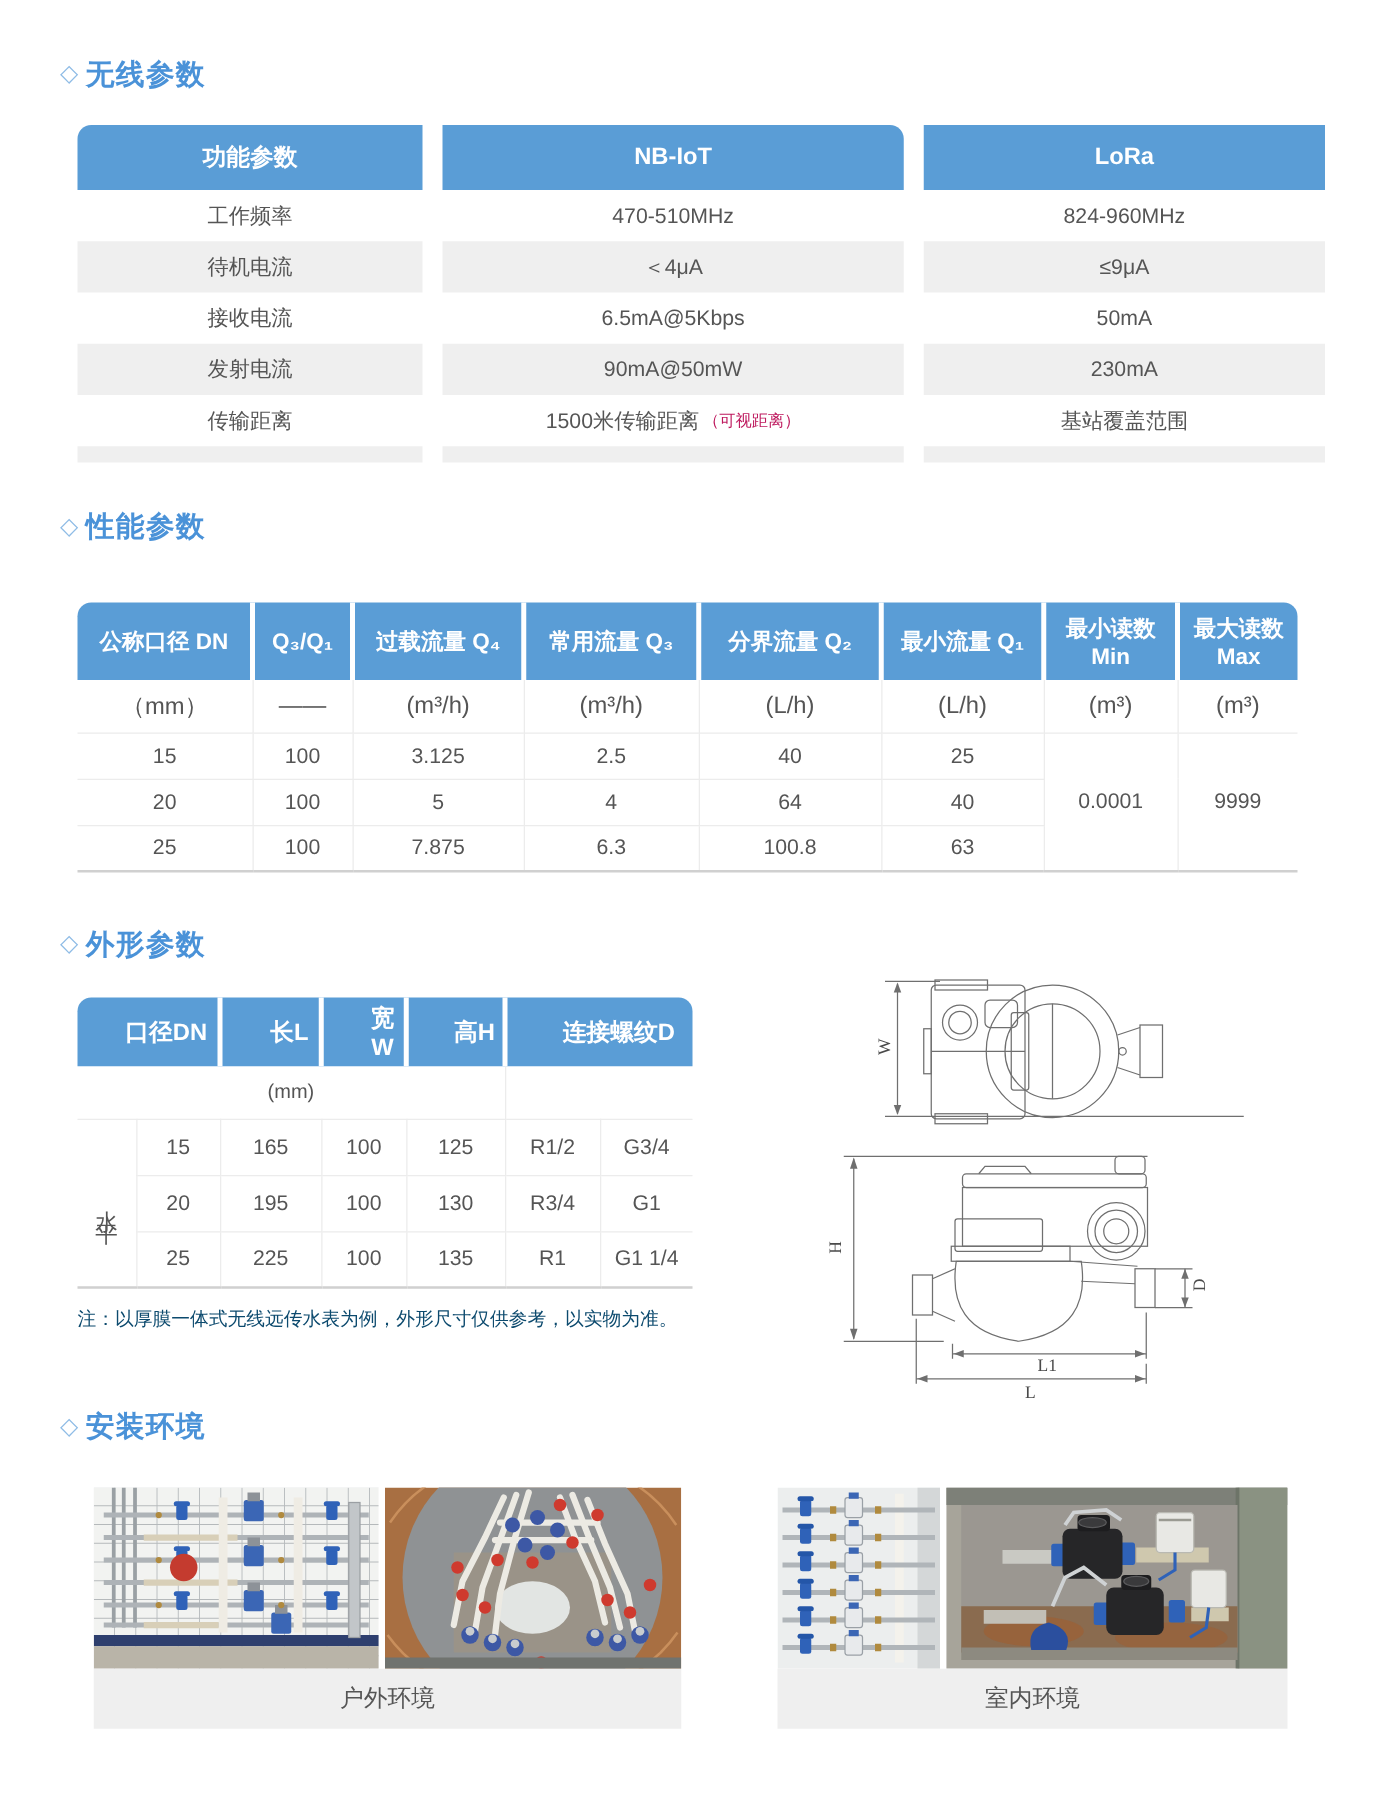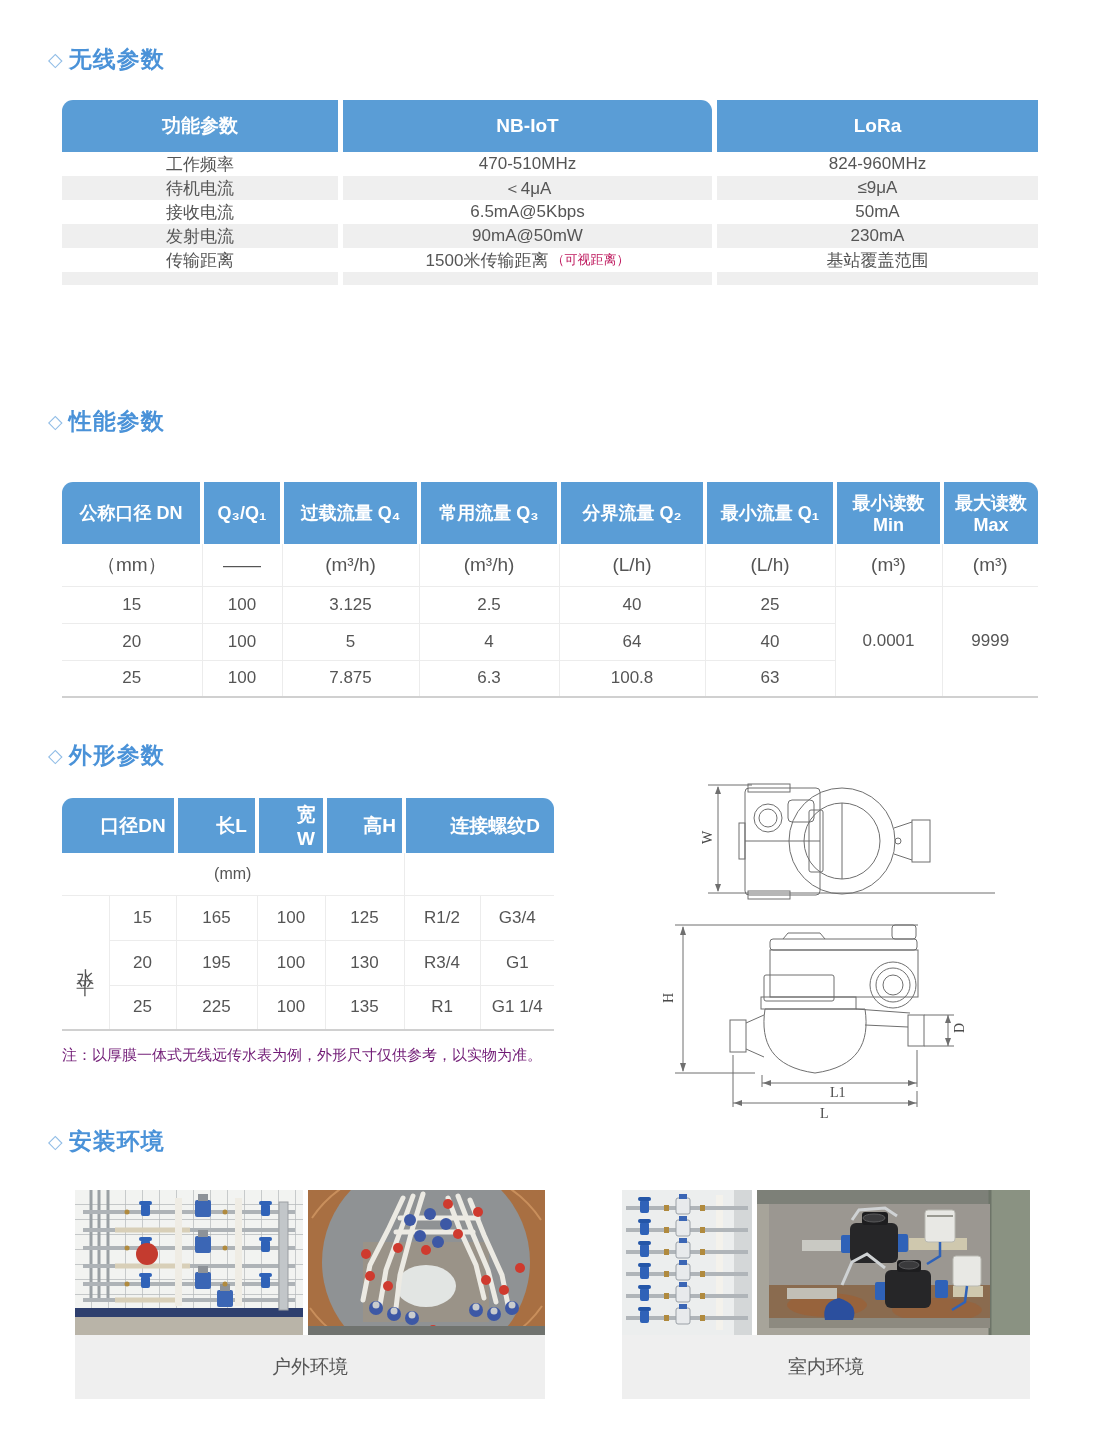--- a/index.html
+++ b/index.html
@@ -7,26 +7,26 @@
   body { font-family:"Liberation Sans","DejaVu Sans",sans-serif; }
   #page { position:relative; width:1100px; height:1436px; background:#fff; overflow:hidden; }
 
   
   .sec-title { position:absolute; left:48px; display:flex; align-items:center;
                font-size:23px; font-weight:bold; color:#4A92D8; letter-spacing:1px; }
   .sec-title .diamond { color:#8FBCE6; font-size:19px; font-weight:normal; margin-right:5px; }
 
   
   #wireless-table { position:absolute; left:62px; top:100px; width:976px;
-                    display:grid; grid-template-columns:276px 369px 321px; column-gap:5px; }
+                    display:grid; grid-template-columns:276px 369px 321px; column-gap:16px; }
   .w-h { height:52px; background:#5A9DD6; color:#fff; font-size:19px; font-weight:bold;
          display:flex; align-items:center; justify-content:center; }
   .w-h.first { border-top-left-radius:11px; }
   .w-h.last  { border-top-right-radius:11px; }
-  .w-c { height:24px; display:flex; align-items:center; justify-content:center;
+  .w-c { height:41px; display:flex; align-items:center; justify-content:center;
          font-size:17px; color:#555; }
   .w-c.alt { background:#EFEFEF; }
   .w-note { font-size:13px; color:#be185d; margin-left:3px; }
   .w-f { height:13px; background:#EFEFEF; }
 
   
   table { border-collapse:collapse; table-layout:fixed; }
   th { background:#5A9DD6; color:#fff; font-weight:bold; text-align:center; vertical-align:middle; padding:0 2px; }
   th + th { border-left:4px solid #ffffff;margin-top:25px; }
   th:first-child { border-top-left-radius:11px; }
@@ -45,32 +45,32 @@
 
   
   #dim-table { position:absolute; left:62px; top:798px; width:492px; }
   #dim-table th { height:55px; font-size:19px;padding-left:32px; }
   #dim-table tr.units td { height:42px; font-size:16px; }
   #dim-table tr.data  td { height:45px; font-size:17px; }
   #dim-table tr.last td, #dim-table td.span-cell { border-bottom:2px solid #D0D0D0; }
   .orient-inner { writing-mode:vertical-rl; letter-spacing:12px; margin:0 auto;
                   font-size:18px; color:#555; padding-top:8px; }
 
-  .dim-note { position:absolute; left:62px; top:1046px; font-size:15px; color:#701a75;text-align:center; }
+  .dim-note { position:absolute; left:62px; top:1046px; font-size:15px; color:#0c4a6e;text-align:center; }
 
   
   .drawing { position:absolute; }
   .drawing line, .drawing path, .drawing rect, .drawing circle, .drawing polyline
       { stroke:#6f6f6f; stroke-width:1; fill:none; }
   .drawing .arrow { fill:#6f6f6f; stroke:none; }
   .drawing text { fill:#4a4a4a; font-family:"Liberation Serif","DejaVu Serif",serif; font-size:14px; stroke:none; }
 
   
   .photo { position:absolute; }
-  .caption { position:absolute; height:64px; background:#EFEFEF; display:flex;
+  .caption { position:absolute; height:48px; background:#EFEFEF; display:flex;
              align-items:center; justify-content:center; font-size:19px; color:#555; }
 </style>
 </head>
 <body>
 
 <div id="page">
 
   <div class="sec-title" style="top:44px;">
     <span class="diamond">◇</span>
     <span>无线参数</span>

